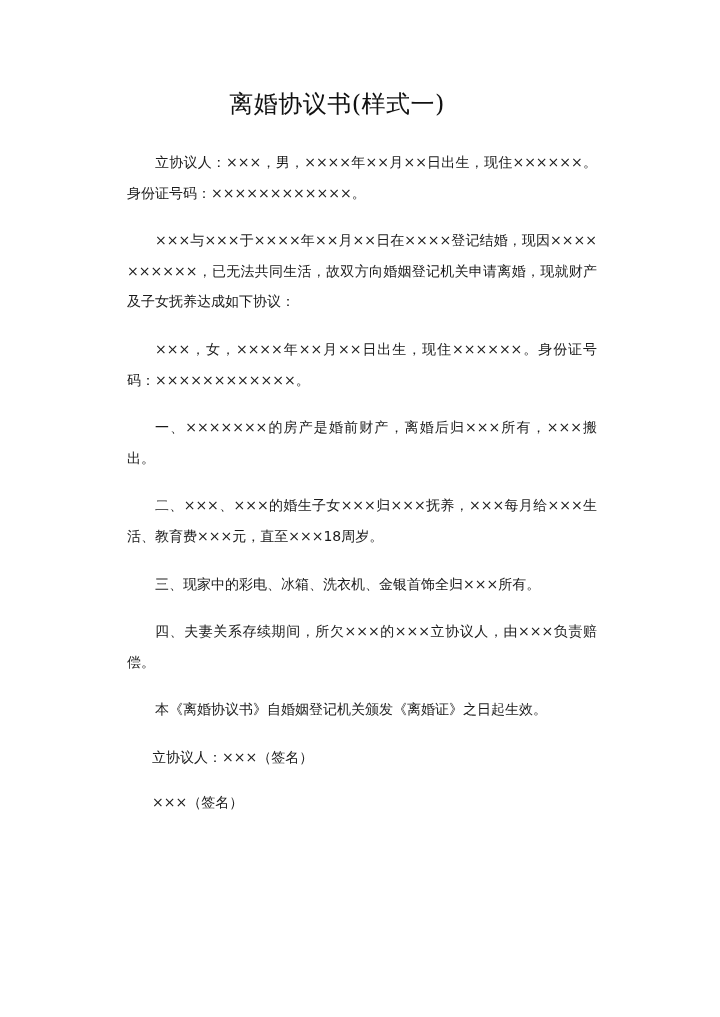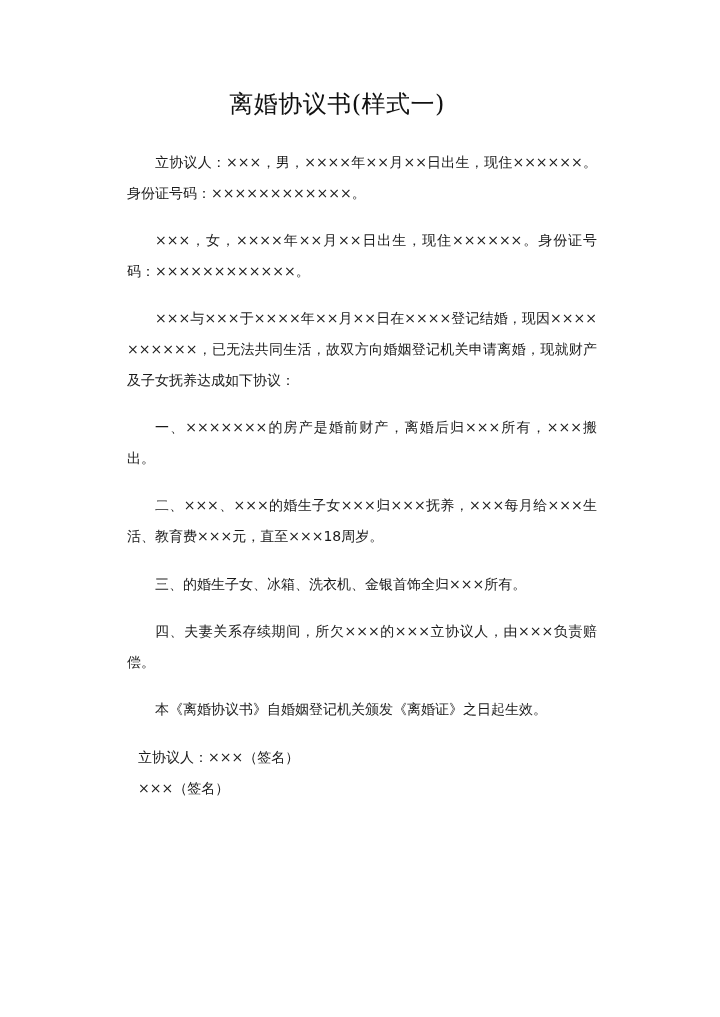--- a/index.html
+++ b/index.html
@@ -14,37 +14,37 @@
       font-size: 24px; line-height: 36px; color: #111;
       font-family: "DejaVu Serif", "Liberation Serif", serif;
       letter-spacing: 0.5px;
       margin-left: 12px;
     }
     .body {
       position: absolute; top: 130px; left: 110px; width: 504px;
       font-size: 14px; line-height: 30.6px; color: #1a1a1a;
     }
     .para { margin: 17px; text-indent: 28px; text-align: justify; word-break: break-all; }
-    .sig { margin: 0; padding-left: 28px; }
+    .sig { margin: 14px; padding-left: 28px; }
     .blank { display: inline-block; border-bottom: 1px solid #222; height: 14px; vertical-align: baseline; }
     .blank.long { width: 62px; }
     .blank.short { width: 34px; }
   </style>
 </head>
 <body>
 
 <div class="page">
   <div class="title">离婚协议书(样式一)</div>
 
   <div class="body">
     <p class="para">立协议人：×××，男，××××年××月××日出生，现住××××××。身份证号码：××××××××××××。</p>
+    <p class="para">×××与×××于××××年××月××日在××××登记结婚，现因××××××××××，已无法共同生活，故双方向婚姻登记机关申请离婚，现就财产及子女抚养达成如下协议：</p>
     <p class="para">×××，女，××××年××月××日出生，现住××××××。身份证号码：××××××××××××。</p>
-    <p class="para">×××与×××于××××年××月××日在××××登记结婚，现因××××××××××，已无法共同生活，故双方向婚姻登记机关申请离婚，现就财产及子女抚养达成如下协议：</p>
     <p class="para">一、×××××××的房产是婚前财产，离婚后归×××所有，×××搬出。</p>
     <p class="para">二、×××、×××的婚生子女×××归×××抚养，×××每月给×××生活、教育费×××元，直至×××18周岁。</p>
-    <p class="para">三、的婚生子女、冰箱、洗衣机、金银首饰全归×××所有。</p>
+    <p class="para">三、现家中的彩电、冰箱、洗衣机、金银首饰全归×××所有。</p>
     <p class="para">四、夫妻关系存续期间，所欠×××的×××立协议人，由×××负责赔偿。</p>
     <p class="para">本《离婚协议书》自婚姻登记机关颁发《离婚证》之日起生效。</p>
 
     <p class="sig">立协议人：×××（签名）</p>
     <p class="sig">×××（签名）</p>
   </div>
 </div>
 
 </body></html>

